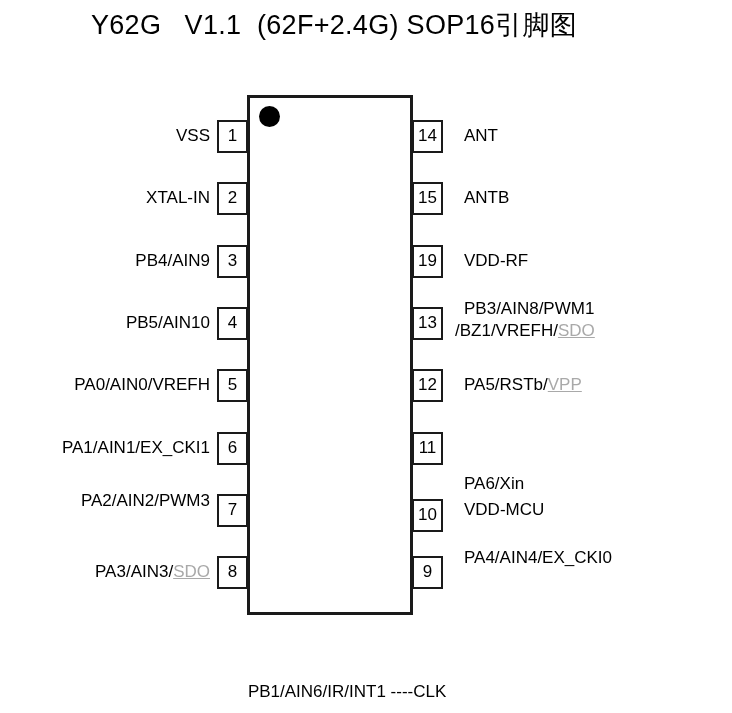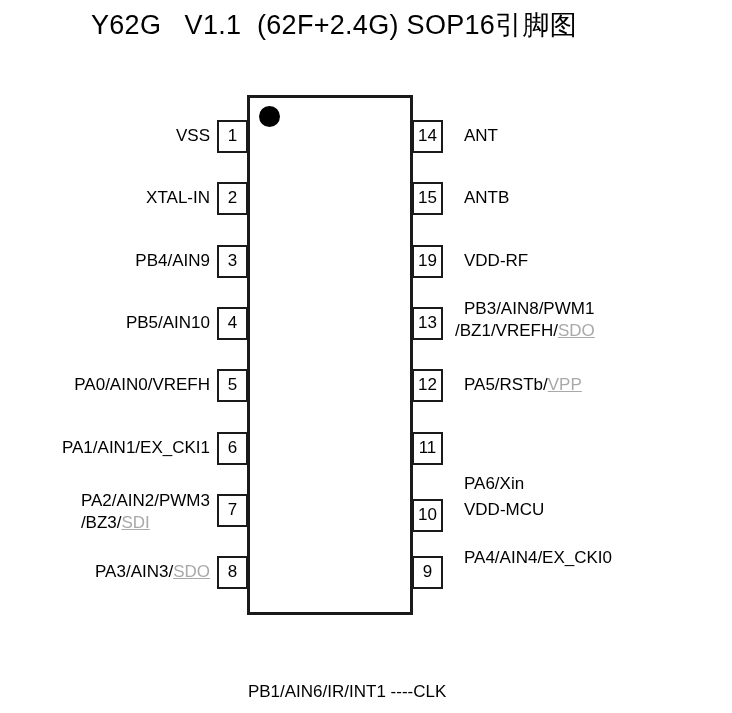--- a/index.html
+++ b/index.html
@@ -125,21 +125,21 @@
       <div class="pin-label left" style="top: 187px;"><span class="l1"><span>XTAL-IN</span></span></div>
       <div class="pin-box left" style="top: 245px;">3</div>
       <div class="pin-label left" style="top: 250px; margin-left: 43px;"><span class="l1"><span>PB4/AIN9</span></span></div>
       <div class="pin-box left" style="top: 307px;">4</div>
       <div class="pin-label left" style="top: 312px;"><span class="l1"><span>PB5/AIN10</span></span></div>
       <div class="pin-box left" style="top: 369px;">5</div>
       <div class="pin-label left" style="top: 374px;"><span class="l1"><span>PA0/AIN0/VREFH</span></span></div>
       <div class="pin-box left" style="top: 432px;">6</div>
       <div class="pin-label left" style="top: 437px;"><span class="l1"><span>PA1/AIN1/EX_CKI1</span></span></div>
       <div class="pin-box left" style="top: 494px;">7</div>
-      <div class="pin-label left" style="top: 490px;"><span class="l1"><span>PA2/AIN2/PWM3</span></span><span class="l2"><span>/BZ3/</span><span class="alt">SDI</span></span></div>
+      <div class="pin-label left" style="top: 490px;"><span class="l1"><span>PA2/AIN2/PWM3</span></span></div>
       <div class="pin-box left" style="top: 556px;">8</div>
       <div class="pin-label left" style="top: 561px;"><span class="l1"><span>PA3/AIN3/</span><span class="alt">SDO</span></span></div>
       <div class="pin-box right" style="top: 120px;">14</div>
       <div class="pin-label right" style="top: 125px;"><span class="l1"><span>ANT</span></span></div>
       <div class="pin-box right" style="top: 182px;">15</div>
       <div class="pin-label right" style="top: 187px;"><span class="l1"><span>ANTB</span></span></div>
       <div class="pin-box right" style="top: 245px;">19</div>
       <div class="pin-label right" style="top: 250px;"><span class="l1"><span>VDD-RF</span></span></div>
       <div class="pin-box right" style="top: 307px;">13</div>
       <div class="pin-label right" style="top: 298px;"><span class="l1"><span>PB3/AIN8/PWM1</span></span><span class="l2"><span>/BZ1/VREFH/</span><span class="alt">SDO</span></span></div>

